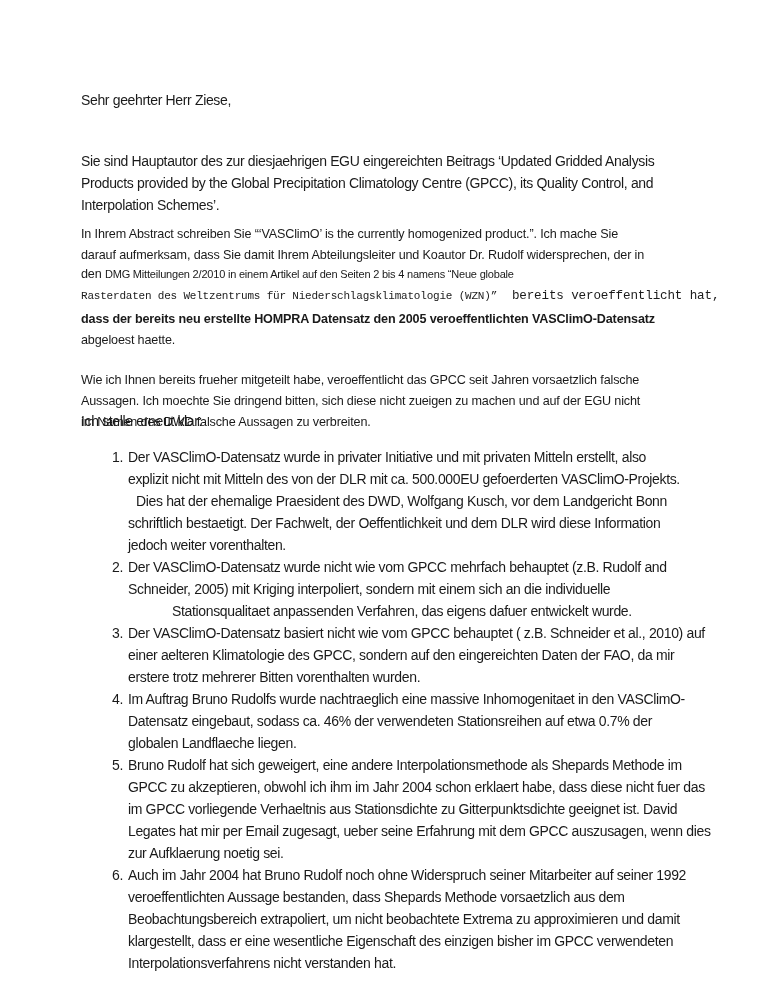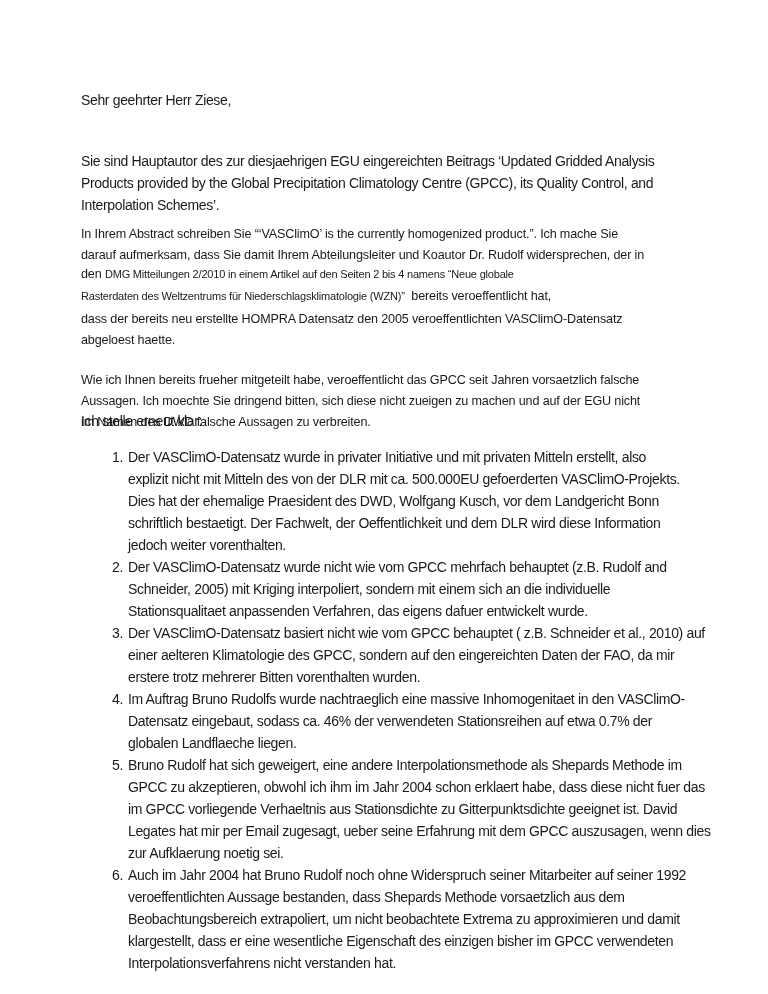--- a/index.html
+++ b/index.html
@@ -44,28 +44,28 @@
     <div class="line a" style="top: 412px !important;" data-name="warning-line">im Namen des DWD falsche Aussagen zu verbreiten.</div>
   </div>
 
   <div class="line c" style="top: 410px !important;" data-name="clarify-heading">Ich stelle erneut klar:</div>
 
   <div data-name="numbered-list">
 
     <div class="num c" style="top: 446px;" data-name="list-number">1.</div>
     <div class="li c" style="top: 446px;" data-name="list-item-line">Der VASClimO-Datensatz wurde in privater Initiative und mit privaten Mitteln erstellt, also</div>
     <div class="li c" style="top: 468px;" data-name="list-item-line">explizit nicht mit Mitteln des von der DLR mit ca. 500.000EU gefoerderten VASClimO-Projekts.</div>
-    <div class="li c" style="top: 490px;" data-name="list-item-line">Dies hat der ehemalige Praesident des DWD, Wolfgang Kusch, vor dem Landgericht Bonn</div>
+    <div class="li c" style="top: 490px; margin-left: 8px;" data-name="list-item-line">Dies hat der ehemalige Praesident des DWD, Wolfgang Kusch, vor dem Landgericht Bonn</div>
     <div class="li c" style="top: 512px;" data-name="list-item-line">schriftlich bestaetigt. Der Fachwelt, der Oeffentlichkeit und dem DLR wird diese Information</div>
     <div class="li c" style="top: 534px;" data-name="list-item-line">jedoch weiter vorenthalten.</div>
 
     <div class="num c" style="top: 556px;" data-name="list-number">2.</div>
     <div class="li c" style="top: 556px;" data-name="list-item-line">Der VASClimO-Datensatz wurde nicht wie vom GPCC mehrfach behauptet (z.B. Rudolf and</div>
     <div class="li c" style="top: 578px;" data-name="list-item-line">Schneider, 2005) mit Kriging interpoliert, sondern mit einem sich an die individuelle</div>
-    <div class="li c" style="top: 600px;" data-name="list-item-line">Stationsqualitaet anpassenden Verfahren, das eigens dafuer entwickelt wurde.</div>
+    <div class="li c" style="top: 600px; margin-left: 44px;" data-name="list-item-line">Stationsqualitaet anpassenden Verfahren, das eigens dafuer entwickelt wurde.</div>
 
     <div class="num c" style="top: 622px;" data-name="list-number">3.</div>
     <div class="li c" style="top: 622px;" data-name="list-item-line">Der VASClimO-Datensatz basiert nicht wie vom GPCC behauptet ( z.B. Schneider et al., 2010) auf</div>
     <div class="li c" style="top: 644px;" data-name="list-item-line">einer aelteren Klimatologie des GPCC, sondern auf den eingereichten Daten der FAO, da mir</div>
     <div class="li c" style="top: 666px;" data-name="list-item-line">erstere trotz mehrerer Bitten vorenthalten wurden.</div>
 
     <div class="num c" style="top: 688px;" data-name="list-number">4.</div>
     <div class="li c" style="top: 688px;" data-name="list-item-line">Im Auftrag Bruno Rudolfs wurde nachtraeglich eine massive Inhomogenitaet in den VASClimO-</div>
     <div class="li c" style="top: 710px;" data-name="list-item-line">Datensatz eingebaut, sodass ca. 46% der verwendeten Stationsreihen auf etwa 0.7% der</div>
     <div class="li c" style="top: 732px;" data-name="list-item-line">globalen Landflaeche liegen.</div>
@@ -88,22 +88,22 @@
 
 <style>
   
   [data-name="salutation"] { top: 89px !important; }
   [data-name="intro-paragraph"] > :nth-child(1) { top: 150px !important; }
   [data-name="intro-paragraph"] > :nth-child(2) { top: 172px !important; }
   [data-name="intro-paragraph"] > :nth-child(3) { top: 194px !important; }
   [data-name="abstract-paragraph"] > :nth-child(1) { top: 224px !important; text-align: center; }
   [data-name="abstract-paragraph"] > :nth-child(2) { top: 245px !important; }
   [data-name="abstract-paragraph"] > :nth-child(3) { top: 264px !important; }
-  [data-name="abstract-paragraph"] > :nth-child(4) { top: 286px !important; }
-  [data-name="abstract-paragraph"] > :nth-child(5) { top: 309px !important; }
+  [data-name="abstract-paragraph"] > :nth-child(4) { top: 286px !important; font-family: Liberation Mono, monospace; }
+  [data-name="abstract-paragraph"] > :nth-child(5) { top: 309px !important; font-weight: bold; }
   [data-name="abstract-paragraph"] > :nth-child(6) { top: 330px !important; }
   [data-name="warning-paragraph"] > :nth-child(1) { top: 362px !important; }
   [data-name="warning-paragraph"] > :nth-child(2) { top: 383px !important; }
   [data-name="warning-paragraph"] > :nth-child(3) { top: 404px !important; }
   [data-name="clarify-heading"] { top: 414px !important; }
 </style>
 <style>
   
   [data-name="numbered-list"] > div { }
 </style>

